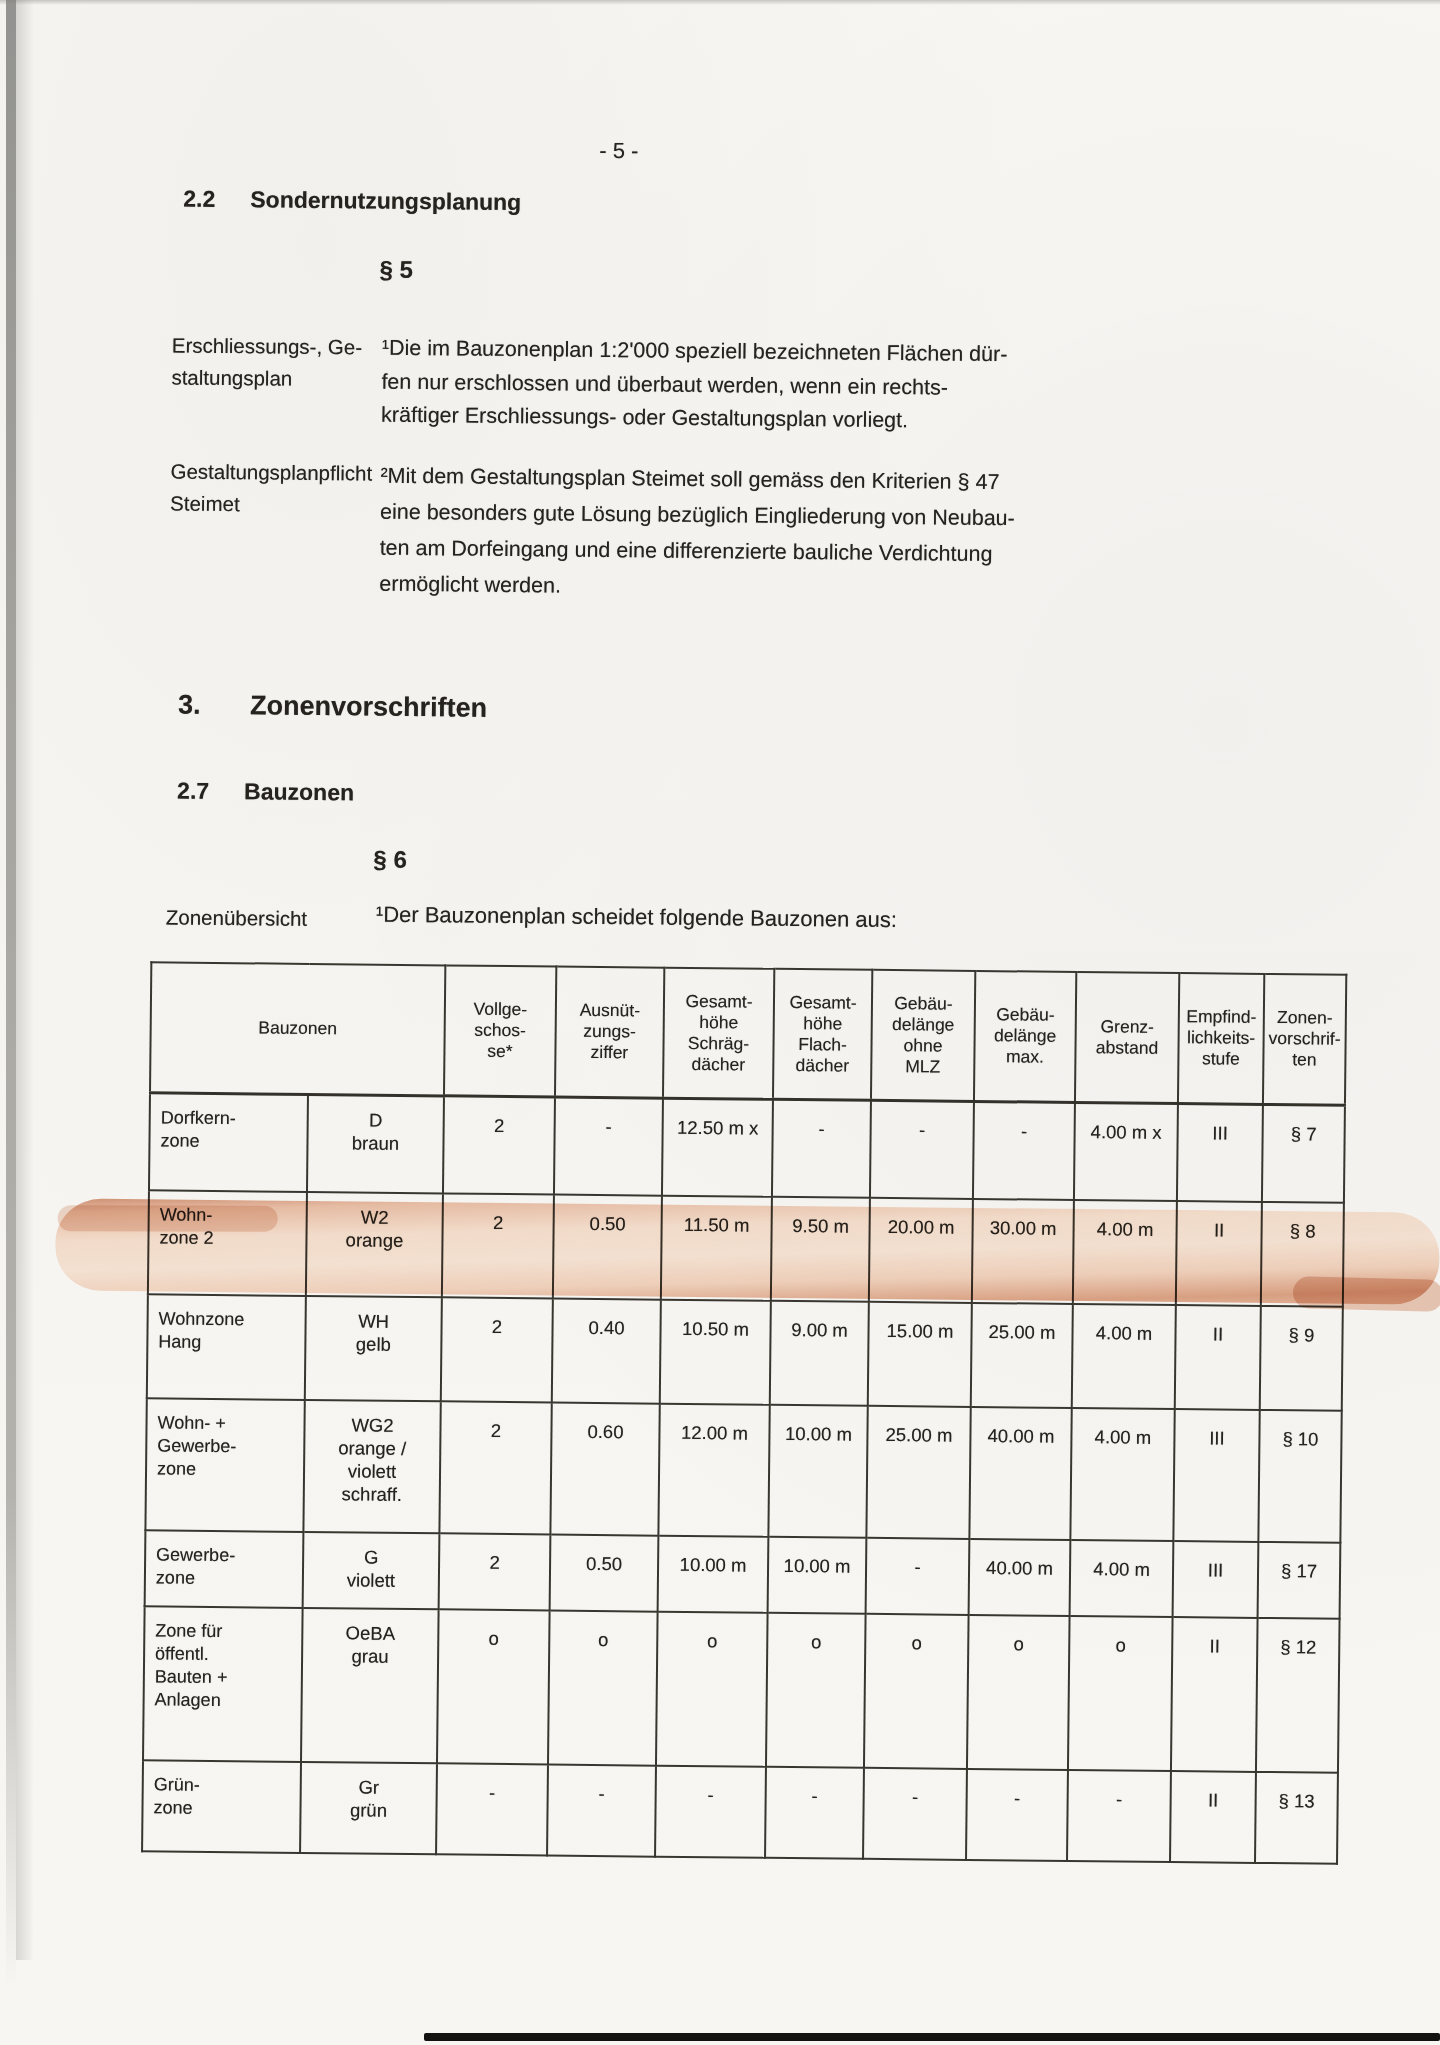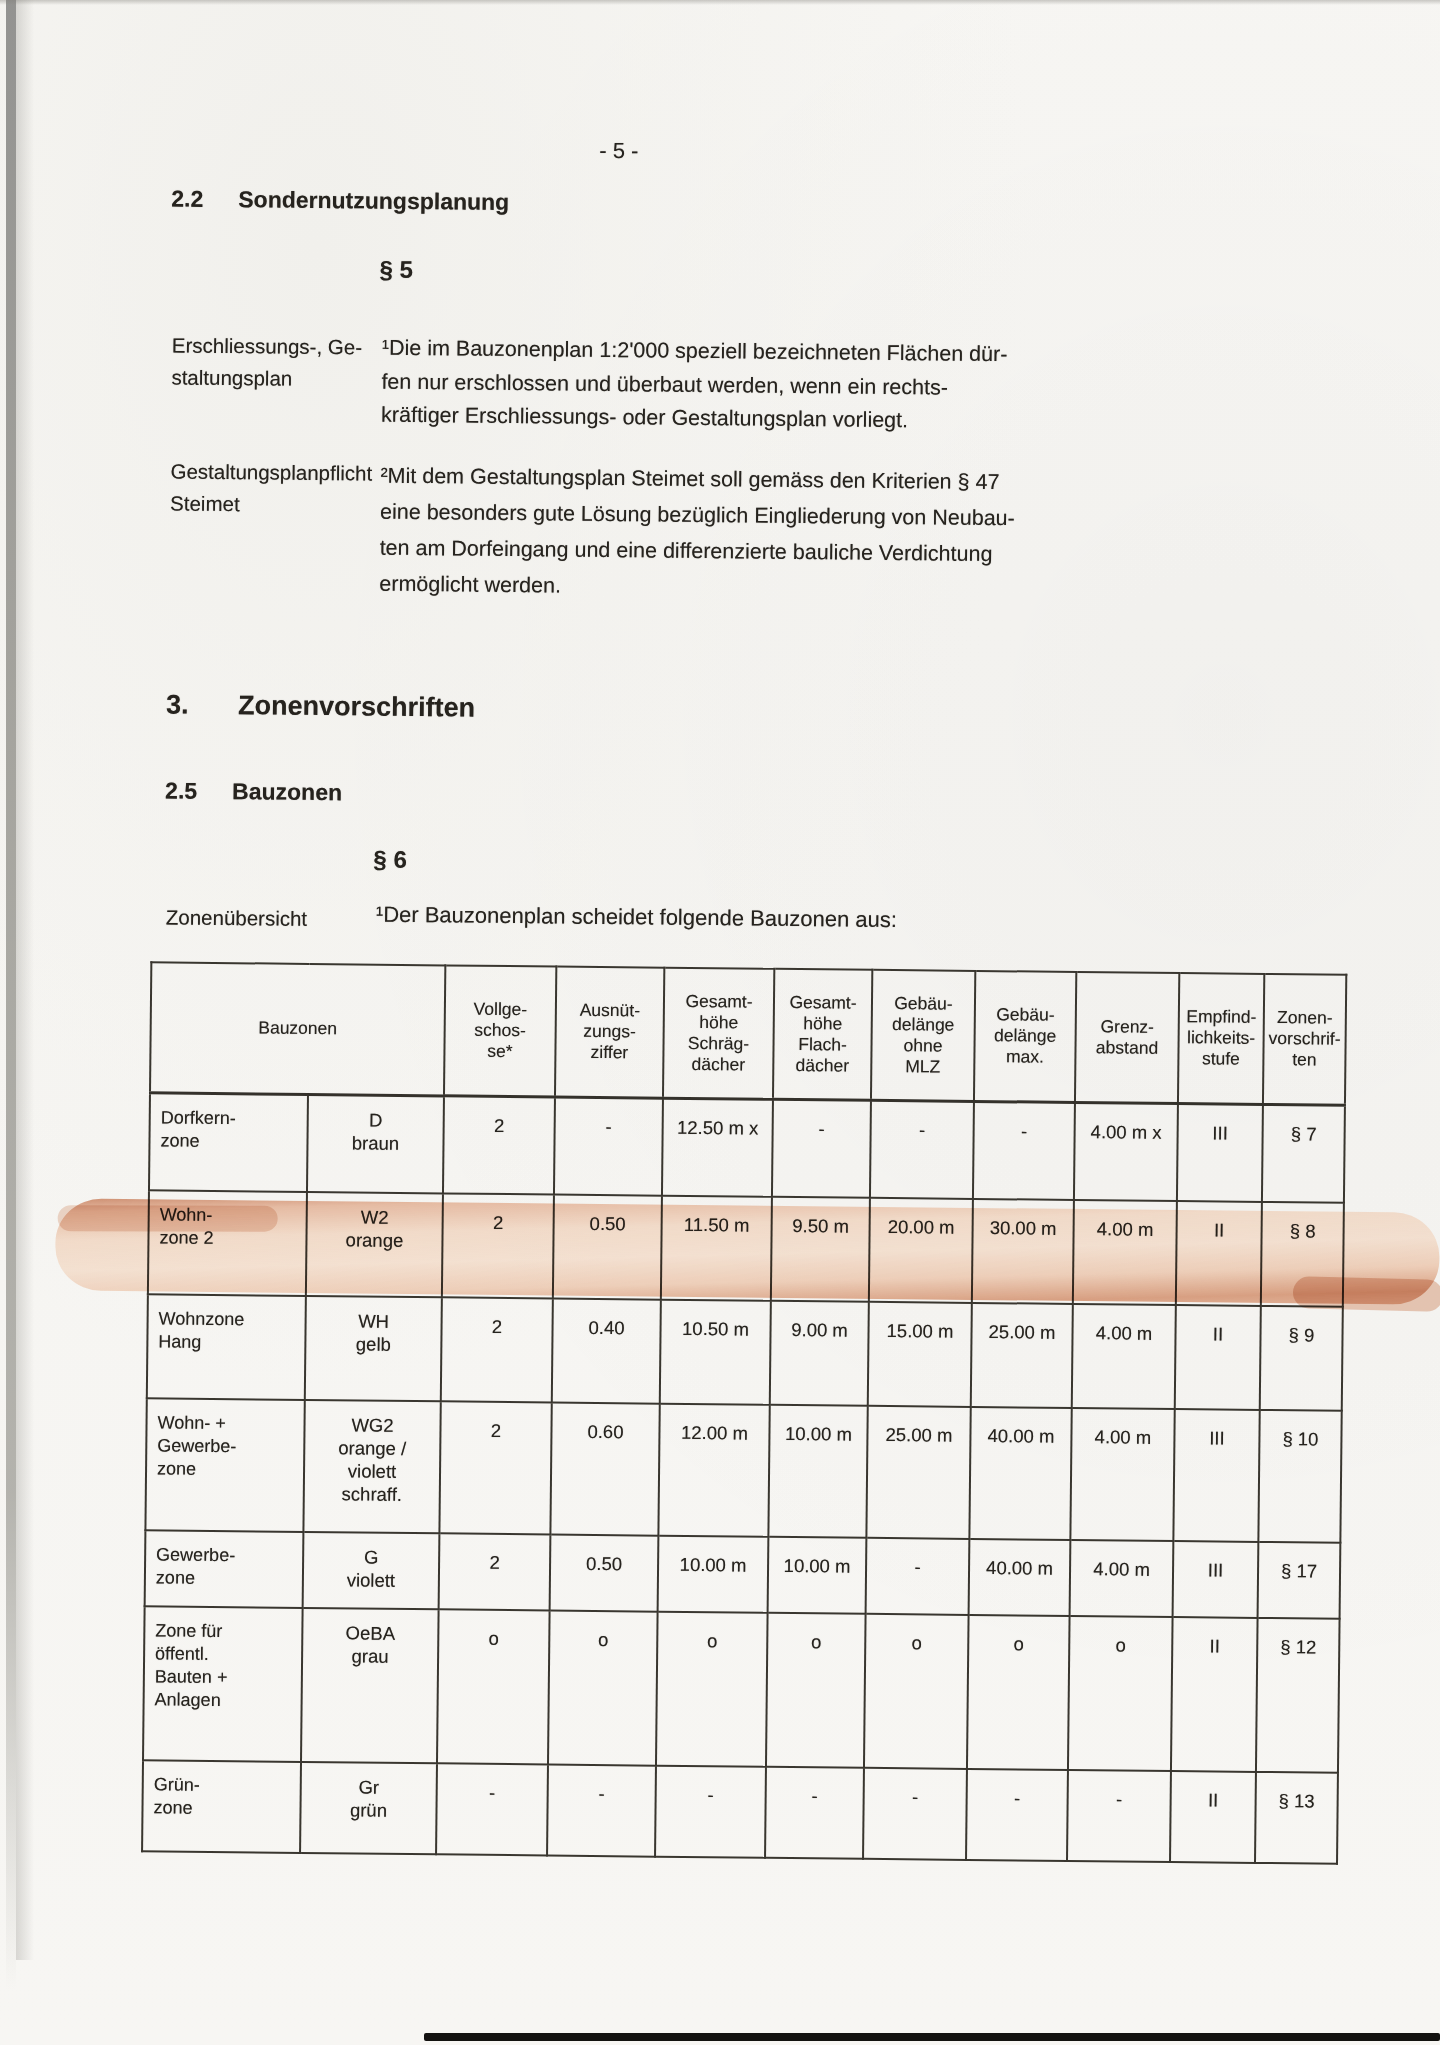--- a/index.html
+++ b/index.html
@@ -31,21 +31,21 @@
     position:absolute; left:0; top:0; width:100%; height:5px;
     background:linear-gradient(180deg,rgba(130,128,122,0.4),rgba(130,128,122,0));
   }
   .edge-bottom-line {
     position:absolute; left:424px; top:2033px; width:1016px; height:8px;
     background:#131210; border-radius:2px;
   }
   
   .pageno { position:absolute; left:540px; top:138px; width:140px; text-align:center; font-size:22px; }
   .hrow { position:absolute; display:flex; }
-  .hnum { display:inline-block; width:67px; font-weight:bold; }
+  .hnum { display:inline-block; width:67px; font-weight:bold;margin-left:12px; }
   .s22 { left:163px; top:190px; font-size:23px; font-weight:bold; }
   .s3  { left:163px; top:694px; font-size:27px; font-weight:bold; }
   .s3 .hnum { width:72px; }
   .s31 { left:163px; top:782px; font-size:23px; font-weight:bold; }
   .pmark { position:absolute; left:372px; font-size:24px; font-weight:bold; }
   .p5 { top:258px; }
   .p6 { top:848px; }
   .sidenote { position:absolute; left:165px; width:205px; font-size:20.5px; line-height:32px; white-space:pre-line; }
   .para { position:absolute; left:375px; width:665px; font-size:21.5px; white-space:pre-line; }
   .b1 { top:334px; }
@@ -136,21 +136,21 @@
 eine besonders gute Lösung bezüglich Eingliederung von Neubau-
 ten am Dorfeingang und eine differenzierte bauliche Verdichtung
 ermöglicht werden.</div>
 
     <div class="hrow s3">
       <span class="hnum">3.</span>
       <span>Zonenvorschriften</span>
     </div>
 
     <div class="hrow s31">
-      <span class="hnum">2.5</span>
+      <span class="hnum">2.7</span>
       <span>Bauzonen</span>
     </div>
 
     <div class="pmark p6">§ 6</div>
 
     <div class="sidenote zsnote">Zonenübersicht</div>
     <div class="intro">¹Der Bauzonenplan scheidet folgende Bauzonen aus:</div>
 
     <table class="zones">
       <colgroup>

